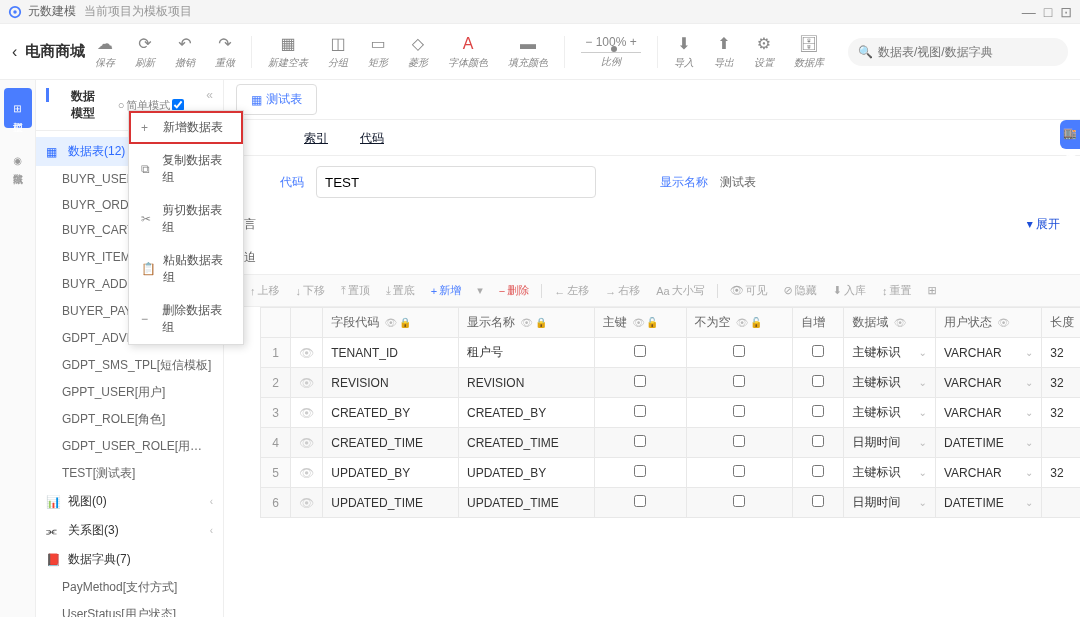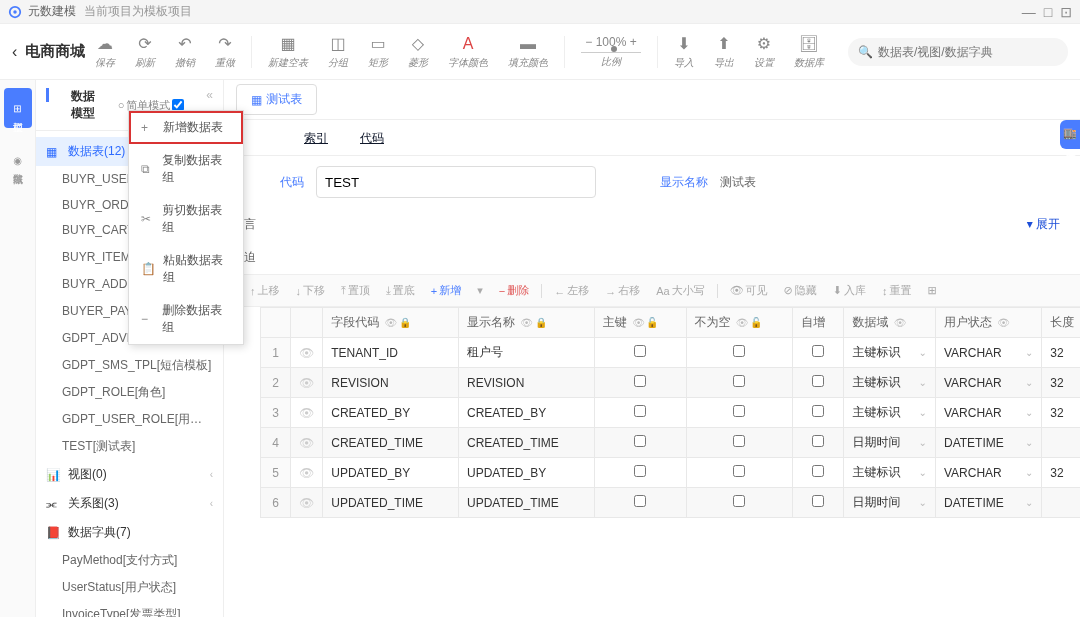--- a/index.html
+++ b/index.html
@@ -207,20 +207,21 @@
       </div>
       <div id="tree-tables">
           <div class="tree-item">BUYR_USER[买…</div>
           <div class="tree-item">BUYR_ORDER[…</div>
           <div class="tree-item">BUYR_CART[购…</div>
           <div class="tree-item">BUYR_ITEM[购…</div>
           <div class="tree-item">BUYR_ADDRESS[地址]</div>
           <div class="tree-item">BUYER_PAYMENT[支付]</div>
           <div class="tree-item">GDPT_ADVERT[广告]</div>
           <div class="tree-item">GDPT_SMS_TPL[短信模板]</div>
+          <div class="tree-item">GPPT_USER[用户]</div>
           <div class="tree-item">GDPT_ROLE[角色]</div>
           <div class="tree-item">GDPT_USER_ROLE[用户角色]</div>
           <div class="tree-item">TEST[测试表]</div>
         </div>
       <div class="tree-group-head">
         <span class="gicon">📊</span>
         <span>视图(0)</span>
         <span class="chev">‹</span>
       </div>
       <div class="tree-group-head">

